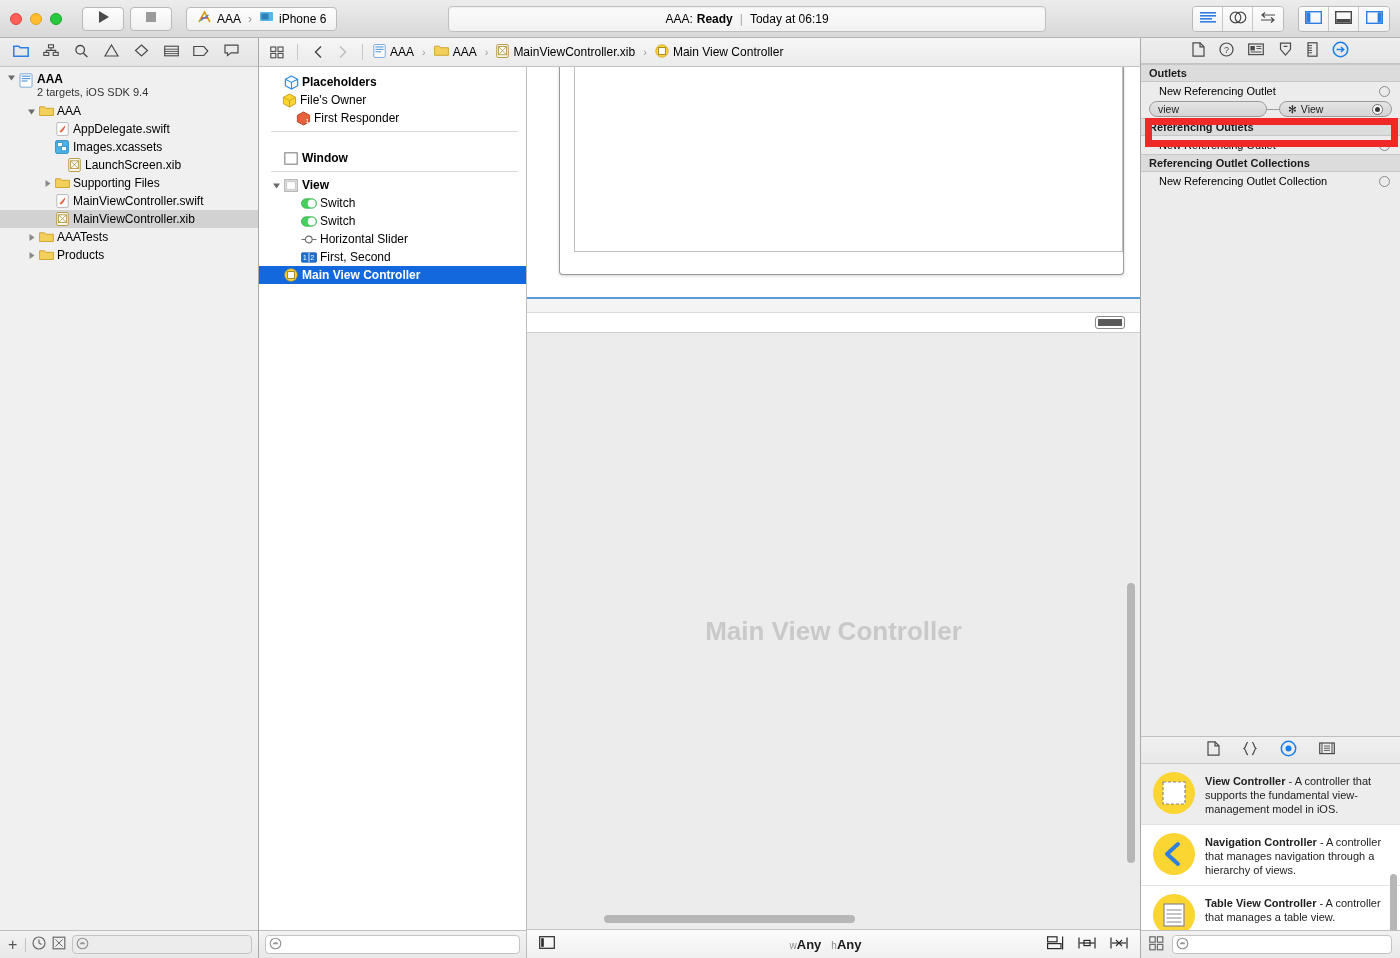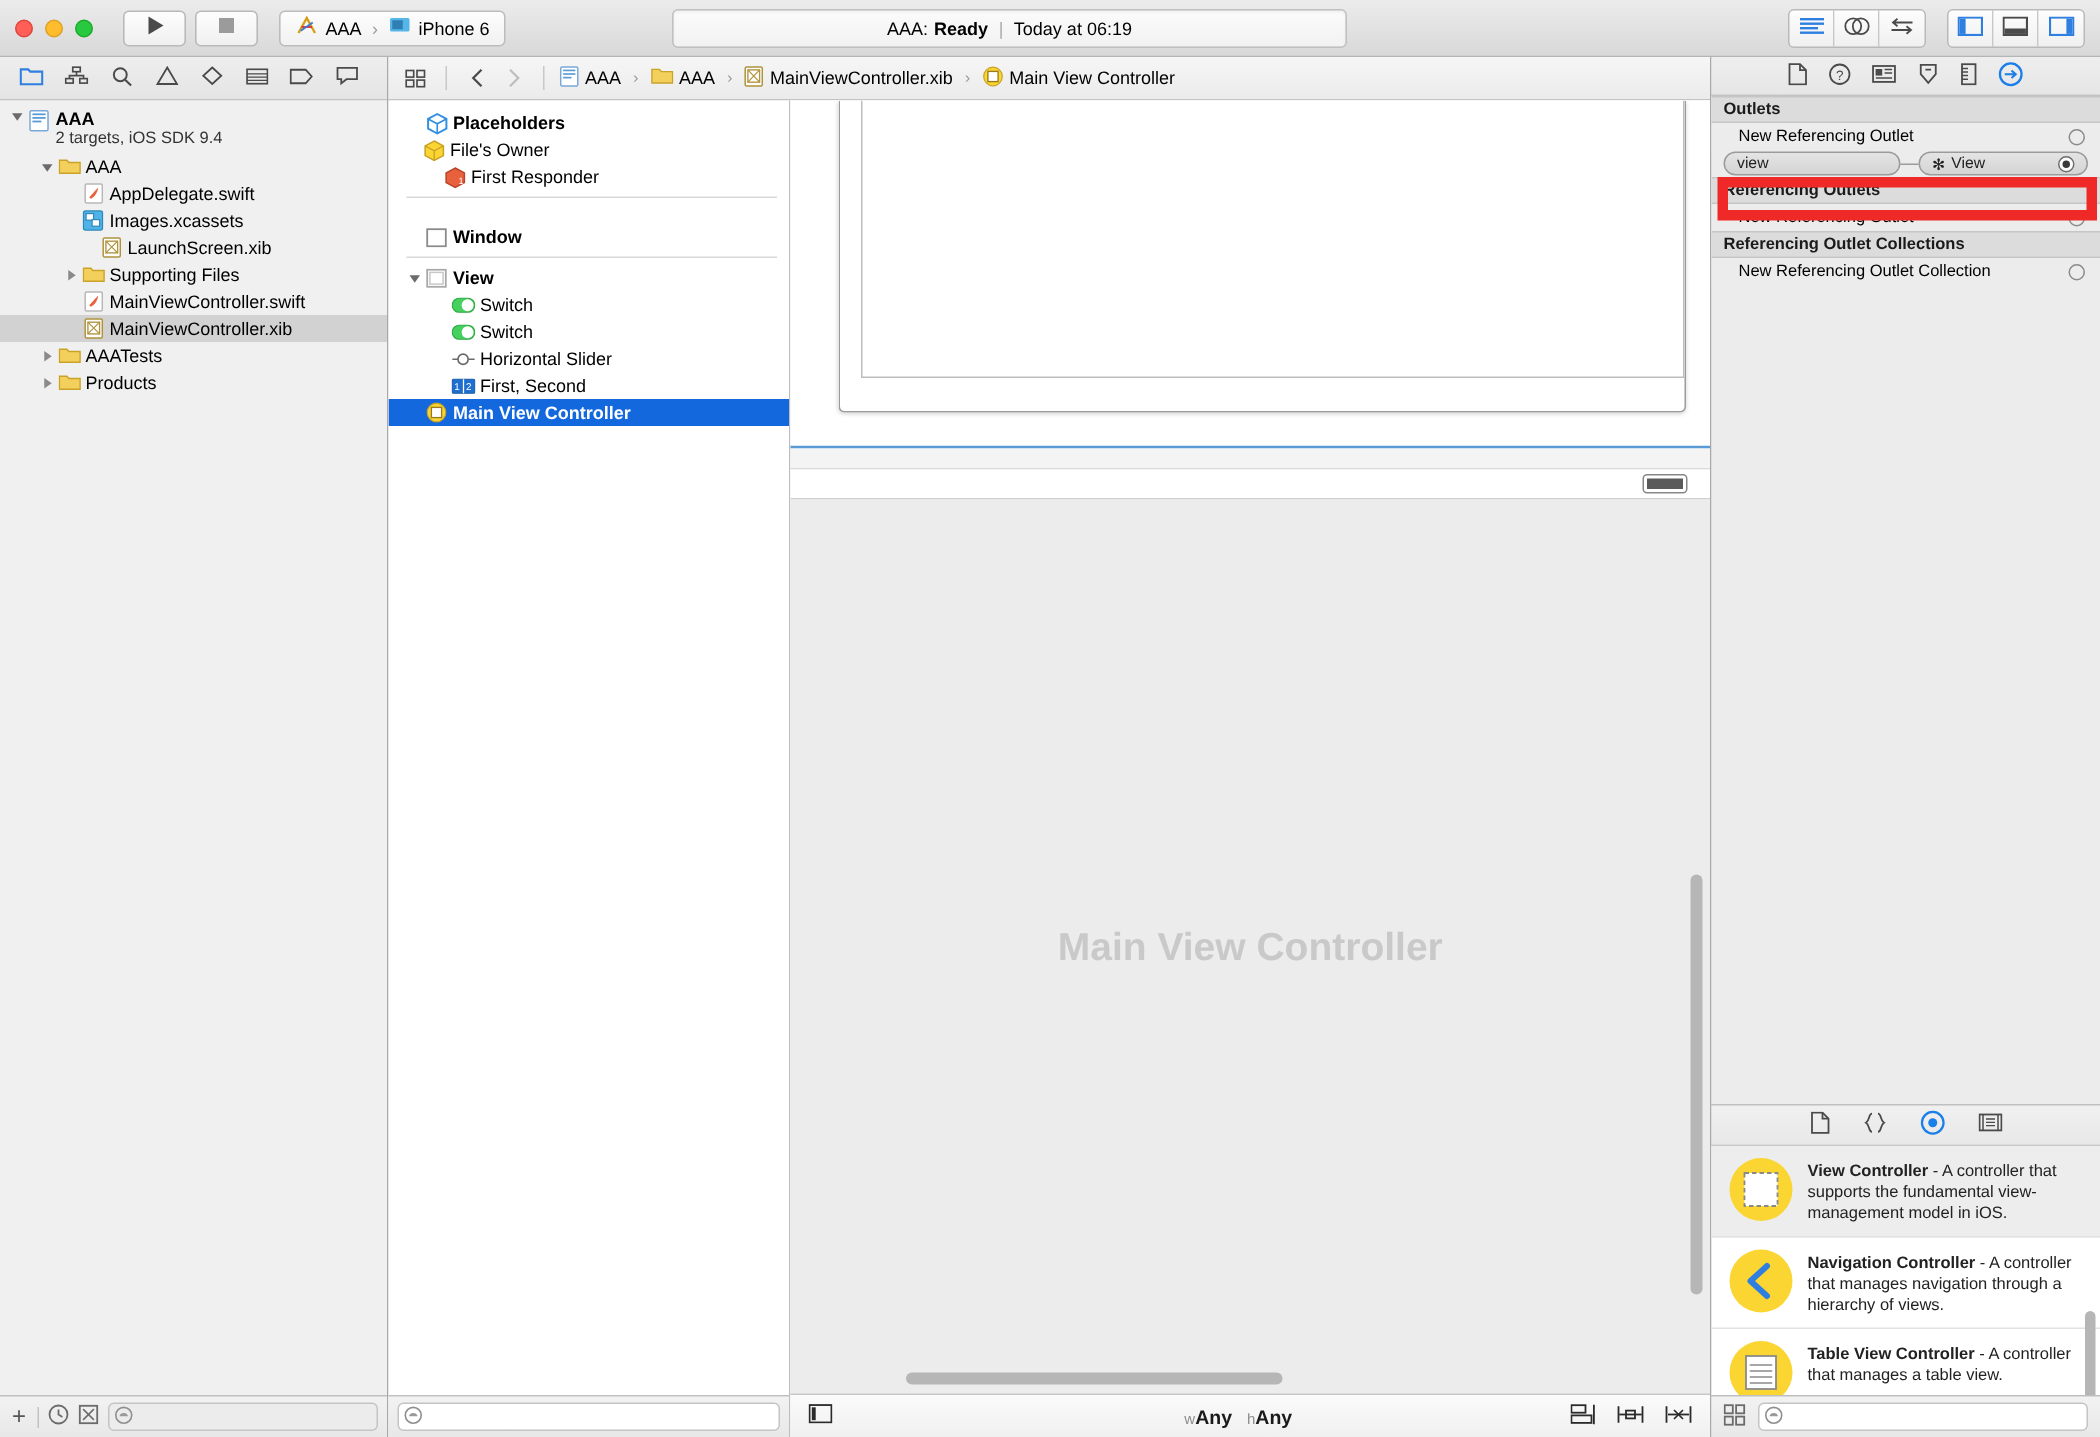--- a/index.html
+++ b/index.html
@@ -36,21 +36,21 @@
   .run-btn { width: 42px; margin-left: 20px; }
   .stop-btn { width: 42px; margin-left: 6px; }
   .scheme-btn {
     margin-left: 14px; height: 24px; padding: 0 10px; gap: 5px;
     border-radius: 4px; background: linear-gradient(to bottom,#fdfdfd,#f1f1f1);
     border: 1px solid #bcbcbc; display: flex; align-items: center; font-size: 12px;
   }
   .scheme-sep { color: #9a9a9a; margin: 0 2px; }
 
   .status-box {
-    position: absolute; left: 448px; width: 450px; height: 26px;
+    position: absolute; left: 448px; width: 598px; height: 26px;
     background: linear-gradient(to bottom,#fbfbfb,#f2f2f2);
     border: 1px solid #c0c0c0; border-radius: 4px;
     display: flex; align-items: center; justify-content: center;
     box-shadow: inset 0 1px 2px rgba(0,0,0,0.06);
     font-size: 12px;
   }
   .status-box .bold { font-weight: bold; }
   .status-sep { color: #aaa; margin: 0 7px; }
 
   .tb-right { position: absolute; right: 10px; display: flex; align-items: center; gap: 14px; }

